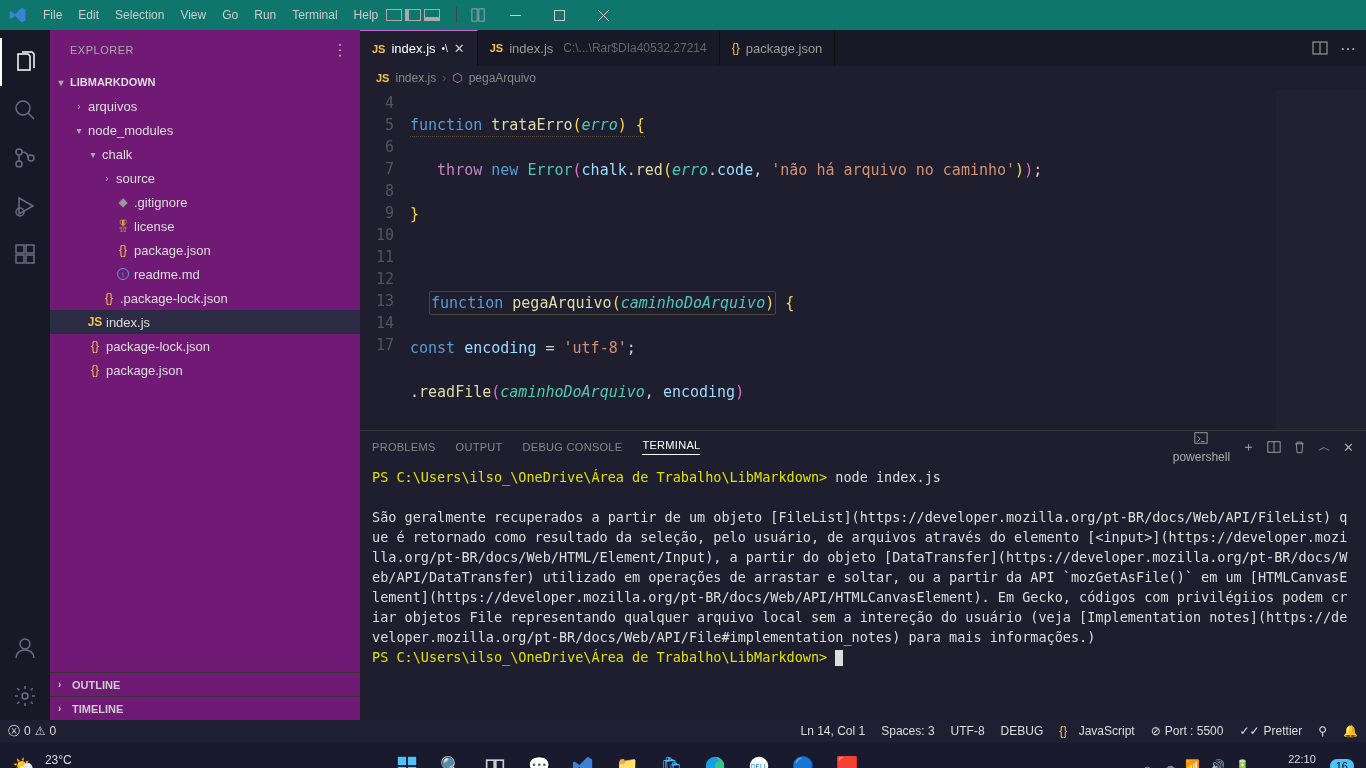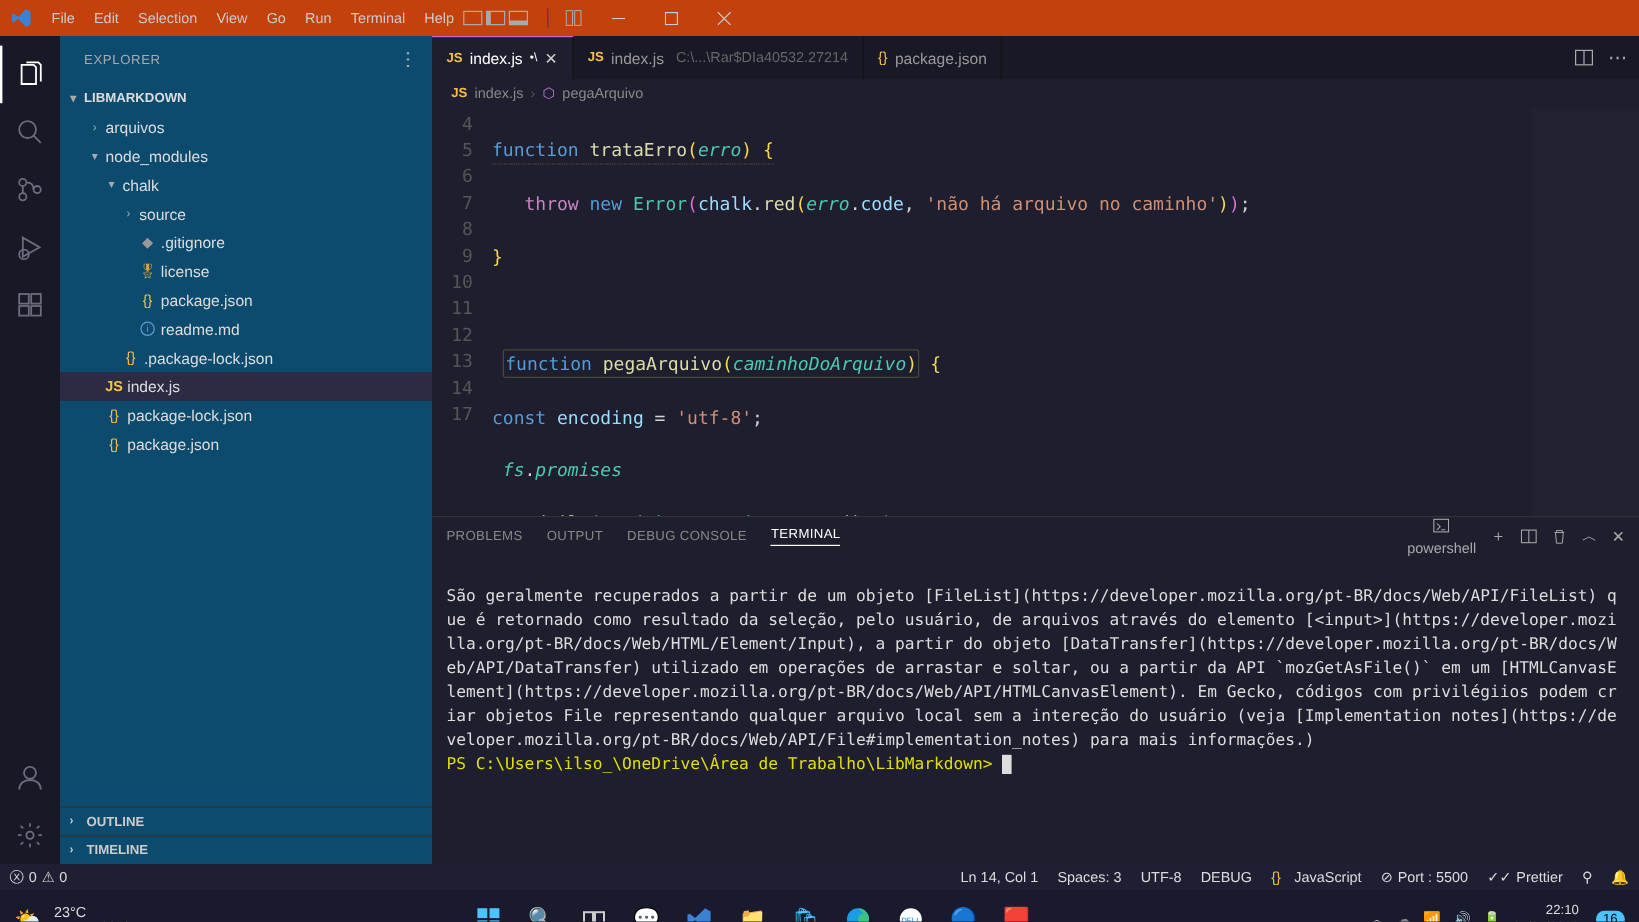--- a/index.html
+++ b/index.html
@@ -1,31 +1,31 @@
 <!DOCTYPE html>
 <html><head>
 <meta charset="utf-8">
 <style>
 * { margin: 0; padding: 0; box-sizing: border-box; }
 body { font-family: "Segoe UI", sans-serif; font-size: 13px; background: #1e1e2e; color: #ccc; width: 1366px; height: 768px; overflow: hidden; }
-.titlebar { height: 30px; background: #c2410c; display: flex; align-items: center; color: #ccc; font-size: 12px; }
+.titlebar { height: 30px; background: #0f766e; display: flex; align-items: center; color: #ccc; font-size: 12px; }
 .titlebar .logo { width: 35px; display: flex; align-items: center; justify-content: center; }
 .titlebar .menu { display: flex; }
 .titlebar .menu span { padding: 0 8px; cursor: pointer; }
 .titlebar .title { flex: 1; text-align: center; color: #ccc; }
 .titlebar .winctrl { display: flex; align-items: center; gap: 4px; padding-right: 4px; }
 .titlebar .winctrl .layouts { display: flex; gap: 3px; padding-right: 8px; }
 .titlebar .winctrl .layouts div { width: 16px; height: 12px; border: 1px solid #aaa; }
 .titlebar .wc { width: 40px; height: 30px; display: flex; align-items: center; justify-content: center; cursor: pointer; }
 .main { display: flex; height: 690px; }
 .activitybar { width: 50px; background: #181826; display: flex; flex-direction: column; align-items: center; padding-top: 8px; }
 .activitybar .ab-item { width: 50px; height: 48px; display: flex; align-items: center; justify-content: center; cursor: pointer; color: #6c6c7e; }
 .activitybar .ab-item.active { border-left: 2px solid #fff; color: #fff; }
 .activitybar .ab-spacer { flex: 1; }
-.sidebar { width: 310px; background: #0c4a6e; display: flex; flex-direction: column; }
+.sidebar { width: 310px; background: #701a75; display: flex; flex-direction: column; }
 .sidebar-header { height: 40px; display: flex; align-items: center; justify-content: space-between; padding: 0 12px 0 20px; color: #aaa; font-size: 11px; letter-spacing: 0.5px; }
 .sidebar-header .dots { font-size: 16px; transform: rotate(90deg); cursor: pointer; display: inline-block; }
 .tree { flex: 1; overflow: auto; }
 .tree .folder-title { display: flex; align-items: center; padding: 2px 8px; font-size: 11px; font-weight: bold; color: #ddd; }
 .tree .item { display: flex; align-items: center; height: 24px; padding-left: 14px; cursor: pointer; color: #ddd; }
 .tree .item.selected { background: #2b2b44; }
 .tree .item .chev { width: 14px; display: inline-block; text-align: center; color: #aaa; font-size: 10px; }
 .tree .item .ico { width: 18px; display: inline-flex; align-items: center; justify-content: center; font-size: 12px; }
 .tree .item .lbl { padding-left: 2px; }
 .indent1 { padding-left: 22px !important; }
@@ -55,21 +55,21 @@
 .tok-kw2 { color: #c586c0; }
 .tok-fn { color: #dcdcaa; }
 .tok-param { color: #4ec9b0; font-style: italic; }
 .tok-str { color: #ce9178; }
 .tok-var { color: #9cdcfe; }
 .tok-obj { color: #4ec9b0; }
 .tok-punc { color: #d4d4d4; }
 .tok-brace { color: #f8d949; }
 .tok-brace2 { color: #da70d6; }
 .code .cl4 { border-bottom: 1px dotted rgba(255,200,100,0.25); display:inline-block; }
-.code .block8 { border: 1px solid rgba(200,200,100,0.25); border-radius: 2px; padding: 0 1px; display: inline-block; }
+.code .block8 { border: 1px solid rgba(200,200,100,0.25); border-radius: 2px; padding: 0 1px; display: inline-block; margin-left: 10px; }
 .panel { height: 290px; border-top: 1px solid #333; background: #1e1e2e; display: flex; flex-direction: column; }
 .panel-tabs { height: 32px; display: flex; align-items: center; padding: 0 12px; gap: 20px; font-size: 11px; color: #888; }
 .panel-tabs .pt { cursor: pointer; letter-spacing: 0.3px; }
 .panel-tabs .pt.active { color: #fff; border-bottom: 1px solid #fff; padding-bottom: 3px; }
 .panel-tabs .spacer { flex: 1; }
 .panel-tabs .pctl { display: flex; align-items: center; gap: 12px; color: #aaa; font-size: 13px; }
 .panel-tabs .shell { display: flex; align-items: center; gap: 5px; font-size: 12px; flex-direction: column; }
 .terminal { flex: 1; padding: 4px 12px; font-family: Consolas, monospace; font-size: 13.5px; line-height: 20px; color: #ddd; overflow: auto; word-break: break-all; }
 .terminal .prompt { color: #e0e000; }
 .terminal .cursor { display: inline-block; width: 8px; height: 16px; background: #ddd; vertical-align: middle; }
@@ -323,21 +323,20 @@
           <div>14</div>
           <div>17</div>
       </div>
       <div class="code">
 <div><span class="cl4"><span class="tok-kw">function</span> <span class="tok-fn">trataErro</span><span class="tok-brace">(</span><span class="tok-param">erro</span><span class="tok-brace">)</span> <span class="tok-brace">{</span></span></div>
 <div>   <span class="tok-kw2">throw</span> <span class="tok-kw">new</span> <span class="tok-obj">Error</span><span class="tok-brace2">(</span><span class="tok-var">chalk</span><span class="tok-punc">.</span><span class="tok-fn">red</span><span class="tok-brace">(</span><span class="tok-param">erro</span><span class="tok-punc">.</span><span class="tok-var">code</span><span class="tok-punc">,</span> <span class="tok-str">'não há arquivo no caminho'</span><span class="tok-brace">)</span><span class="tok-brace2">)</span><span class="tok-punc">;</span></div>
 <div><span class="tok-brace">}</span></div>
 <div> </div>
 <div> <span class="block8"><span class="tok-kw">function</span> <span class="tok-fn">pegaArquivo</span><span class="tok-brace">(</span><span class="tok-param">caminhoDoArquivo</span><span class="tok-brace">)</span></span> <span class="tok-brace">{</span></div>
 <div><span class="tok-kw">const</span> <span class="tok-var">encoding</span> <span class="tok-punc">=</span> <span class="tok-str">'utf-8'</span><span class="tok-punc">;</span></div>
-<div> <span class="tok-param">fs</span><span class="tok-punc">.</span><span class="tok-param">promises</span></div>
 <div><span class="tok-punc">.</span><span class="tok-fn">readFile</span><span class="tok-brace2">(</span><span class="tok-param">caminhoDoArquivo</span><span class="tok-punc">,</span> <span class="tok-var">encoding</span><span class="tok-brace2">)</span></div>
 
 
 
 
       </div>
       <div class="minimap"></div>
     </div>
 
     <div class="panel">
@@ -365,20 +364,21 @@
           <span>
               <svg width="13" height="14" viewBox="0 0 16 16" fill="none" stroke="#aaa">
                 <path d="M3 4h10M5 4V2h6v2M4 4l1 11h6l1-11"></path>
               </svg>
             </span>
           <span>︿</span>
           <span>✕</span>
         </div>
       </div>
       <div class="terminal">
+<div><span class="prompt">PS C:\Users\ilso_\OneDrive\Área de Trabalho\LibMarkdown&gt;</span><span> node index.js</span></div>
 <div>&nbsp;</div>
 <div style="white-space:pre-wrap;">São geralmente recuperados a partir de um objeto [FileList](https://developer.mozilla.org/pt-BR/docs/Web/API/FileList) que é retornado como resultado da seleção, pelo usuário, de arquivos através do elemento [&lt;input&gt;](https://developer.mozilla.org/pt-BR/docs/Web/HTML/Element/Input), a partir do objeto [DataTransfer](https://developer.mozilla.org/pt-BR/docs/Web/API/DataTransfer) utilizado em operações de arrastar e soltar, ou a partir da API `mozGetAsFile()` em um [HTMLCanvasElement](https://developer.mozilla.org/pt-BR/docs/Web/API/HTMLCanvasElement). Em Gecko, códigos com privilégiios podem criar objetos File representando qualquer arquivo local sem a intereção do usuário (veja [Implementation notes](https://developer.mozilla.org/pt-BR/docs/Web/API/File#implementation_notes) para mais informações.)</div>
 <div><span class="prompt">PS C:\Users\ilso_\OneDrive\Área de Trabalho\LibMarkdown&gt;</span> <span class="cursor"></span></div>
       </div>
     </div>
   </div>
 </div>
 
 <div class="statusbar">
   <div class="sb-item">

